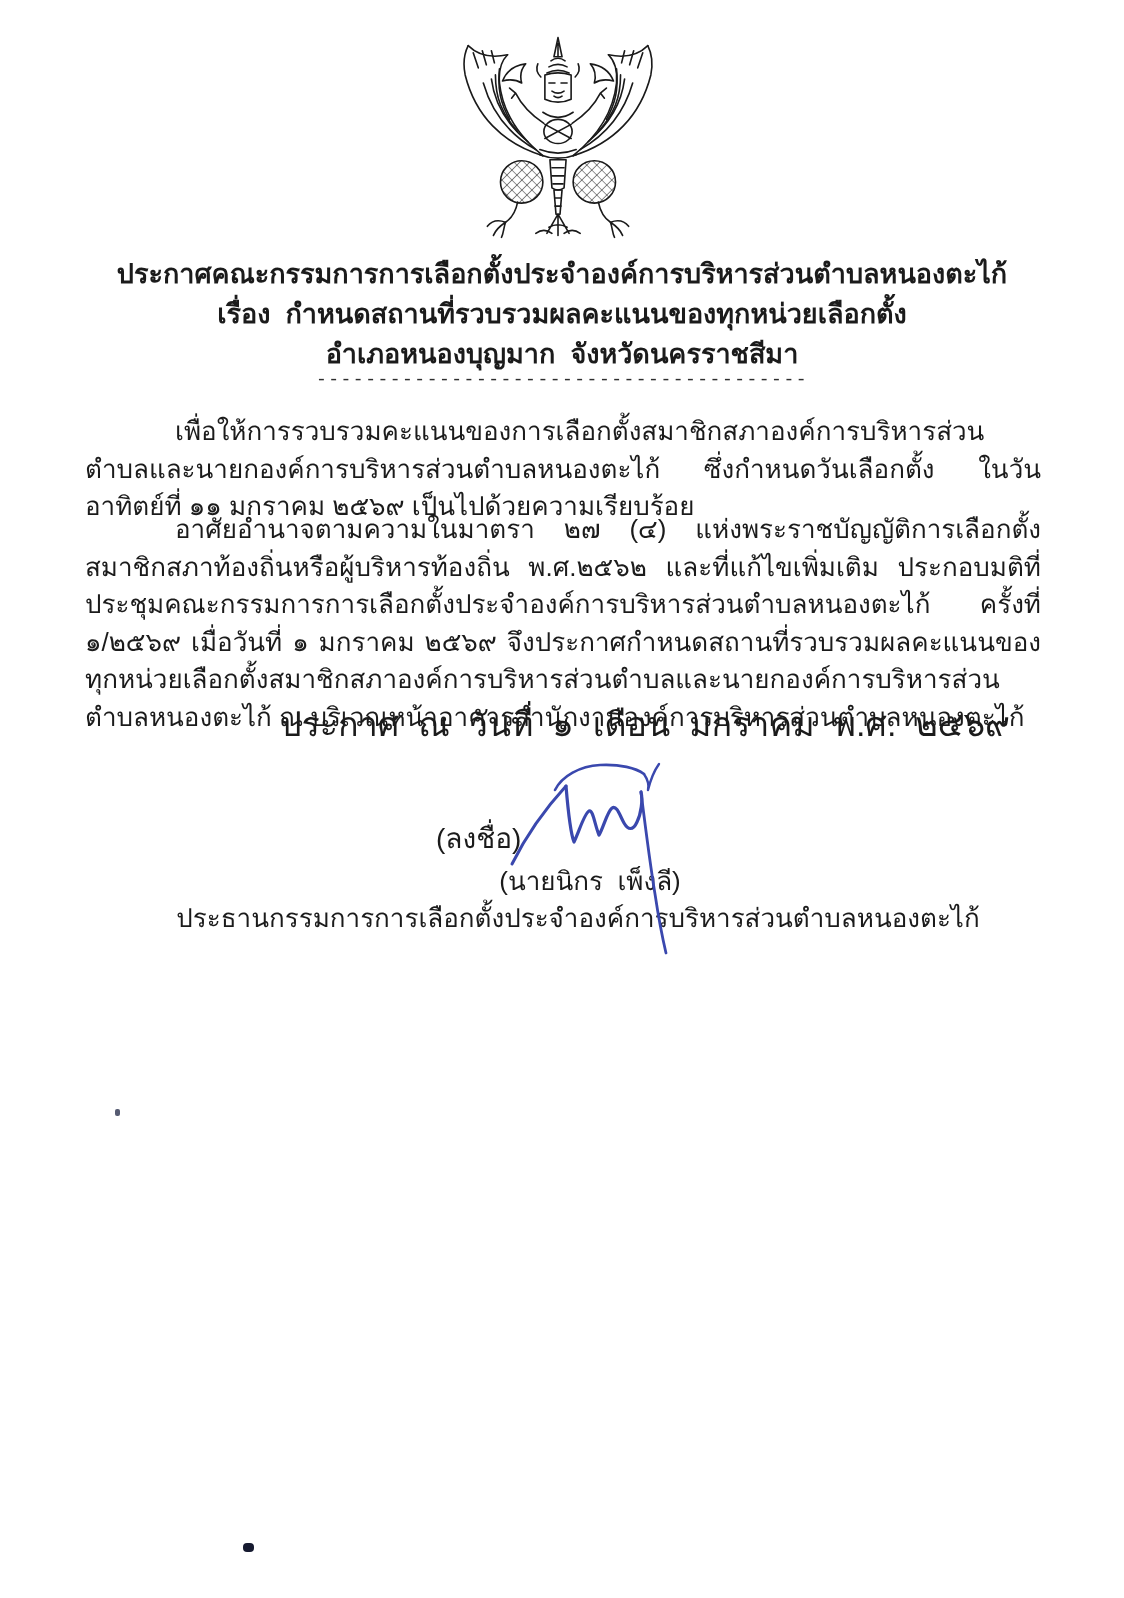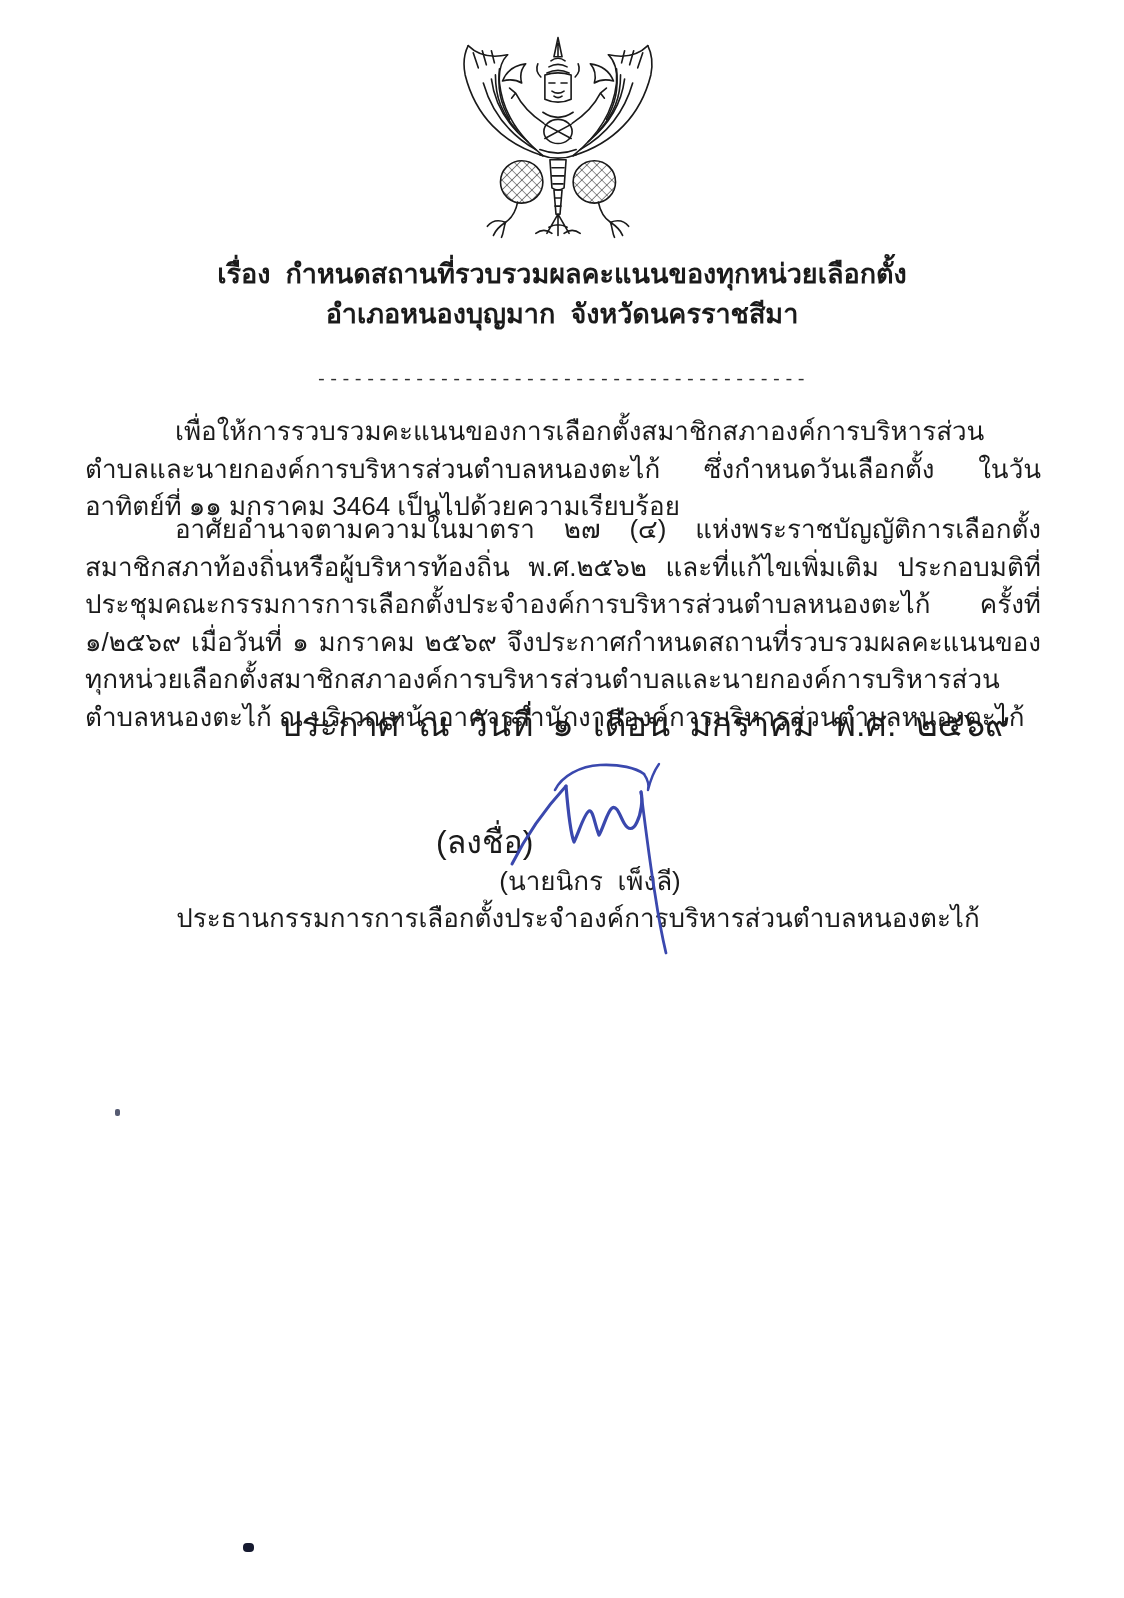--- a/index.html
+++ b/index.html
@@ -37,21 +37,21 @@
   .para-1{top:413px;}
   .para-2{top:511px;}
 
   .date-line{
     position:absolute;left:280px;top:697px;
     font-size:34px;white-space:nowrap;
   }
 
   
   .sig-block{position:absolute;top:750px;left:0;width:100%;height:215px;}
-  .sign-label{position:absolute;left:436px;top:66px;font-size:32px;}
+  .sign-label{position:absolute;left:436px;top:66px;font-size:28px;}
   .signature-svg{position:absolute;left:492px;top:2px;width:190px;height:205px;z-index:2;}
   .signer-name{
     position:absolute;left:0;top:110px;width:100%;
     text-align:center;font-size:26px;transform:translateX(28px);
   }
   .signer-title{
     position:absolute;left:0;top:147px;width:100%;
     text-align:center;font-size:26px;transform:translateX(16px);
   }
 
@@ -124,27 +124,28 @@
         <path d="M70 166 C68 176 64 182 58 186"></path>
         <path d="M58 186 C50 183 44 185 40 190 M58 186 C52 190 48 194 46 199 M58 186 C56 192 56 197 54 201"></path>
         <path d="M150 166 C152 176 156 182 162 186"></path>
         <path d="M162 186 C170 183 176 185 180 190 M162 186 C168 190 172 194 174 199 M162 186 C164 192 164 197 166 201"></path>
         <path d="M88 197 Q96 191 104 197 M132 197 Q124 191 116 197"></path>
       </g>
     </svg>
   </div>
 
   <div class="title-block">
+    <div class="title-line">ประกาศคณะกรรมการการเลือกตั้งประจำองค์การบริหารส่วนตำบลหนองตะไก้</div>
     <div class="title-line">เรื่อง&nbsp; กำหนดสถานที่รวบรวมผลคะแนนของทุกหน่วยเลือกตั้ง</div>
     <div class="title-line">อำเภอหนองบุญมาก&nbsp; จังหวัดนครราชสีมา</div>
   </div>
 
   <div class="divider">----------------------------------------</div>
 
-  <div class="para para-1">เพื่อให้การรวบรวมคะแนนของการเลือกตั้งสมาชิกสภาองค์การบริหารส่วนตำบลและนายกองค์การบริหารส่วนตำบลหนองตะไก้ ซึ่งกำหนดวันเลือกตั้ง ในวันอาทิตย์ที่ ๑๑ มกราคม 3464 เป็นไปด้วยความเรียบร้อย</div>
+  <div class="para para-1">เพื่อให้การรวบรวมคะแนนของการเลือกตั้งสมาชิกสภาองค์การบริหารส่วนตำบลและนายกองค์การบริหารส่วนตำบลหนองตะไก้ ซึ่งกำหนดวันเลือกตั้ง ในวันอาทิตย์ที่ ๑๑ มกราคม ๒๕๖๙ เป็นไปด้วยความเรียบร้อย</div>
   <div class="para para-2">อาศัยอำนาจตามความในมาตรา ๒๗ (๔) แห่งพระราชบัญญัติการเลือกตั้งสมาชิกสภาท้องถิ่นหรือผู้บริหารท้องถิ่น พ.ศ.๒๕๖๒ และที่แก้ไขเพิ่มเติม ประกอบมติที่ประชุมคณะกรรมการการเลือกตั้งประจำองค์การบริหารส่วนตำบลหนองตะไก้&nbsp; ครั้งที่ ๑/๒๕๖๙ เมื่อวันที่ ๑ มกราคม ๒๕๖๙ จึงประกาศกำหนดสถานที่รวบรวมผลคะแนนของทุกหน่วยเลือกตั้งสมาชิกสภาองค์การบริหารส่วนตำบลและนายกองค์การบริหารส่วนตำบลหนองตะไก้ ณ บริเวณหน้าอาคารสำนักงานองค์การบริหารส่วนตำบลหนองตะไก้</div>
 
   <div class="date-line">ประกาศ&nbsp; ณ&nbsp; วันที่&nbsp; ๑&nbsp; เดือน&nbsp; มกราคม&nbsp; พ.ศ.&nbsp; ๒๕๖๙</div>
 
   <div class="sig-block">
     <div class="sign-label">(ลงชื่อ)</div>
 
     <div class="signature-svg">
       <svg viewBox="0 0 190 205" xmlns="http://www.w3.org/2000/svg">
         <g stroke="#3a48ae" fill="none" stroke-linecap="round" stroke-linejoin="round">

